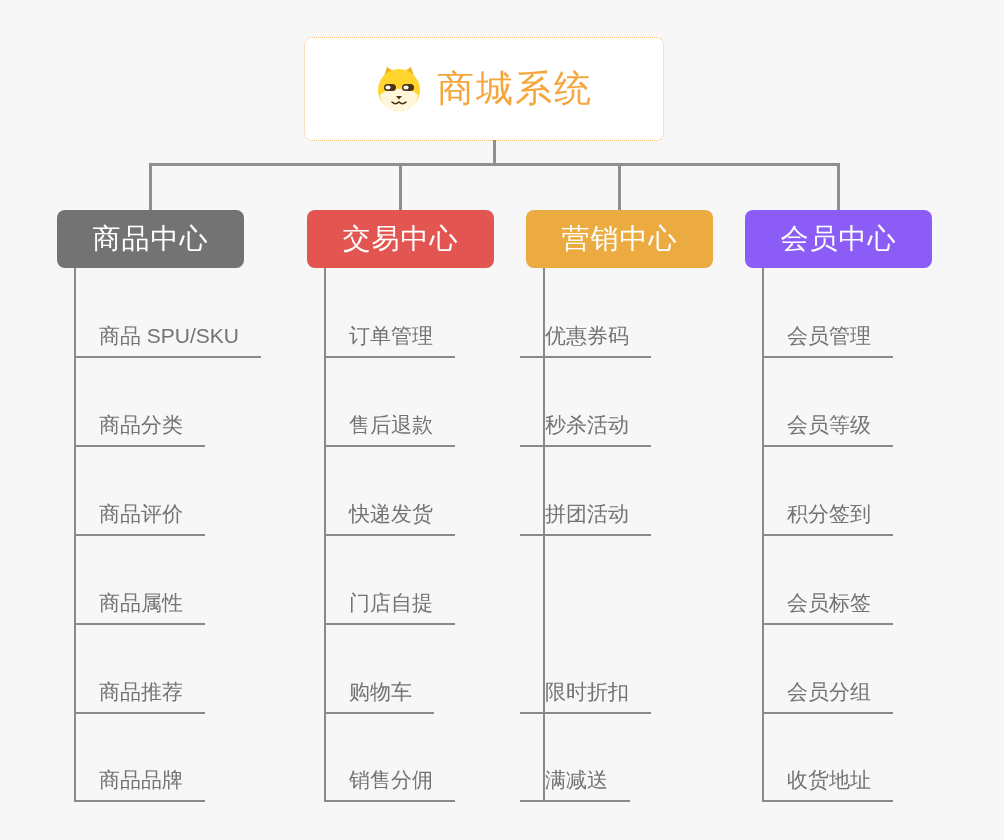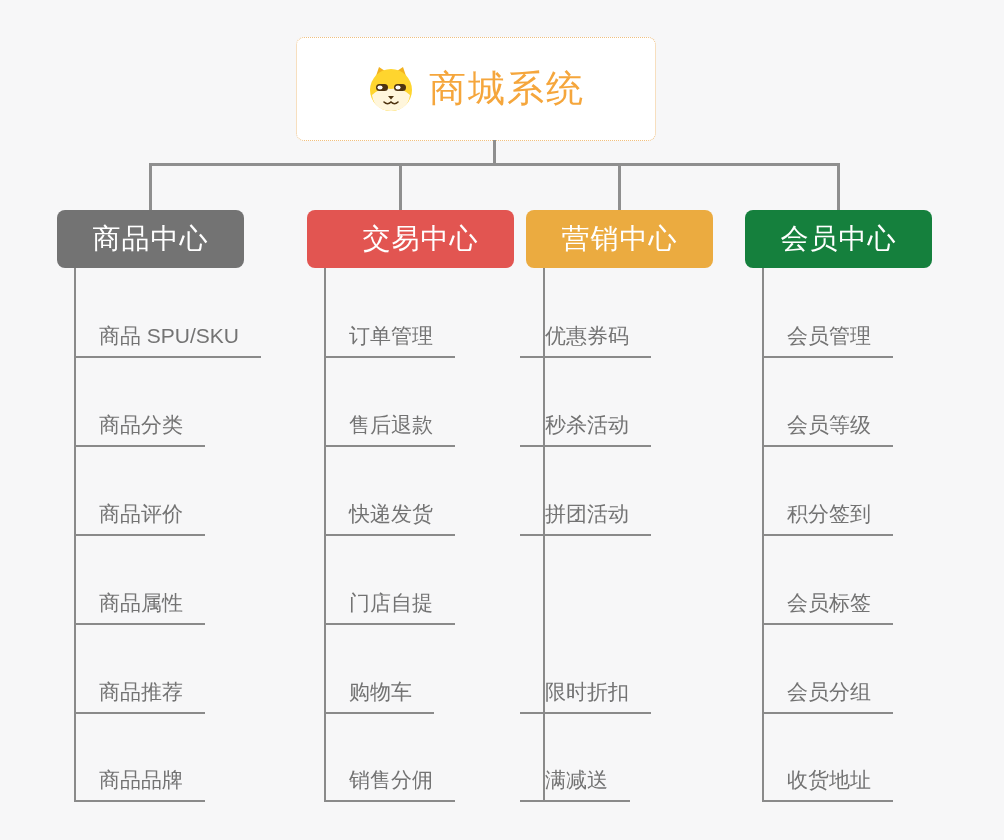--- a/index.html
+++ b/index.html
@@ -6,21 +6,21 @@
   body{
     width:1004px;height:840px;
     background:#F7F7F8;
     font-family:"Liberation Sans","DejaVu Sans",sans-serif;
     position:relative;overflow:hidden;
   }
   .stage{position:absolute;inset:0;}
 
   
   .root-node{
-    position:absolute;left:296px;top:37px;width:360px;height:104px;
+    position:absolute;left:304px;top:37px;width:360px;height:104px;
     background:#FFFFFF;border:1px dotted #F0C080;border-radius:8px;
     display:flex;align-items:center;justify-content:center;gap:14px;
     box-sizing:border-box;
   }
   .root-title{
     font-size:37px;letter-spacing:2px;font-weight:500;
   }
   .root-icon{width:48px;height:48px;display:block;}
 
   
@@ -29,21 +29,21 @@
   .h-line{left:149px;top:163px;width:691px;height:3px;}
   .stub{top:164px;width:3px;height:46px;}
   .stub-0{left:149px;} .stub-1{left:399px;} .stub-2{left:618px;} .stub-3{left:837px;}
 
   
   .branch-box{
     position:absolute;top:210px;width:187px;height:58px;border-radius:8px;
     color:#FFFFFF;font-size:28px;letter-spacing:1px;
     display:flex;align-items:center;justify-content:center;
   }
-  .b0{left:57px;} .b1{left:307px;padding-left:20px;} .b2{left:526px;} .b3{left:745px;}
+  .b0{left:57px;} .b1{left:307px;} .b2{left:526px;} .b3{left:745px;}
 
   
   .trunk{position:absolute;top:268px;width:2px;height:534px;background:#8A8A8A;}
   .t0{left:74px;} .t1{left:324px;} .t2{left:543px;} .t3{left:762px;}
 
   
   .leaf{
     position:absolute;
     display:inline-block;white-space:nowrap;
     font-size:21px;color:#737373;line-height:28px;
@@ -77,21 +77,21 @@
   <div class="line root-stub"></div>
   <div class="line h-line"></div>
   <div class="line stub stub-0"></div>
   <div class="line stub stub-1"></div>
   <div class="line stub stub-2"></div>
   <div class="line stub stub-3"></div>
 
   <div class="branch-box b0" style="background-color: #737373;">商品中心</div>
   <div class="branch-box b1" style="background-color: rgb(226, 85, 81);">交易中心</div>
   <div class="branch-box b2" style="background-color: rgb(235, 171, 64);">营销中心</div>
-  <div class="branch-box b3" style="background-color: #15803d;">会员中心</div>
+  <div class="branch-box b3" style="background-color: #8b5cf6;">会员中心</div>
 
   <div class="trunk t0"></div>
   <div class="trunk t1"></div>
   <div class="trunk t2"></div>
   <div class="trunk t3"></div>
 
   <div class="leaf c0 r0">商品 SPU/SKU</div>
   <div class="leaf c0 r1">商品分类</div>
   <div class="leaf c0 r2">商品评价</div>
   <div class="leaf c0 r3">商品属性</div>

